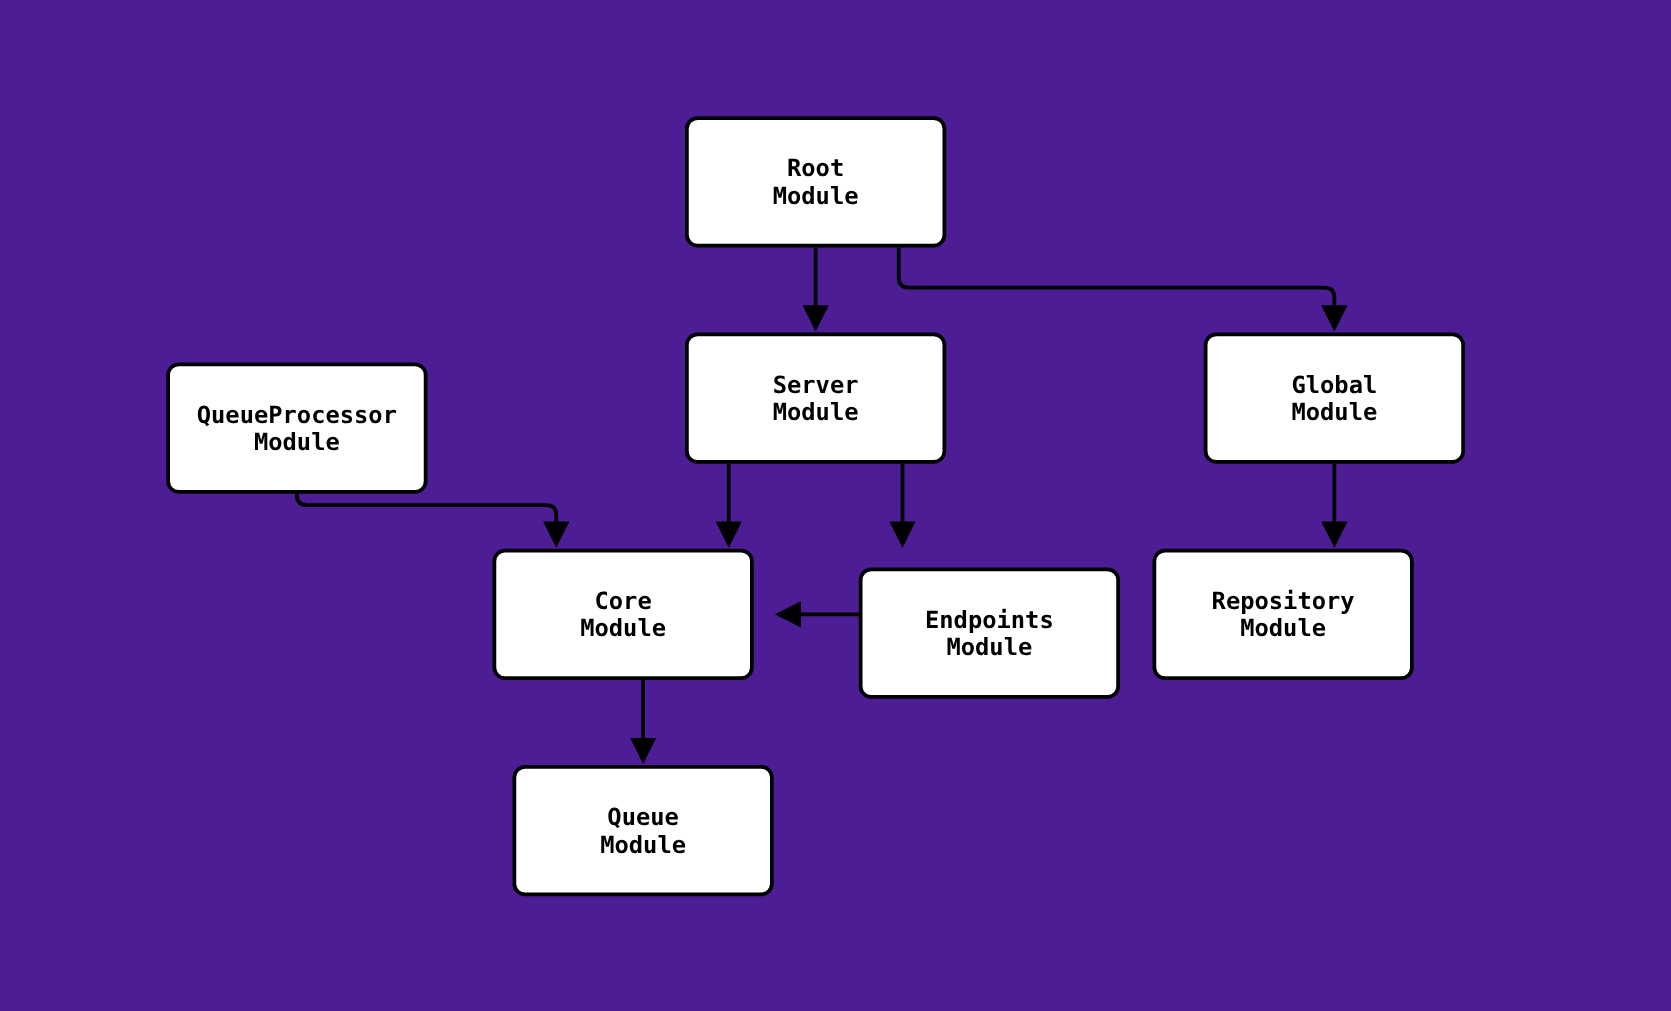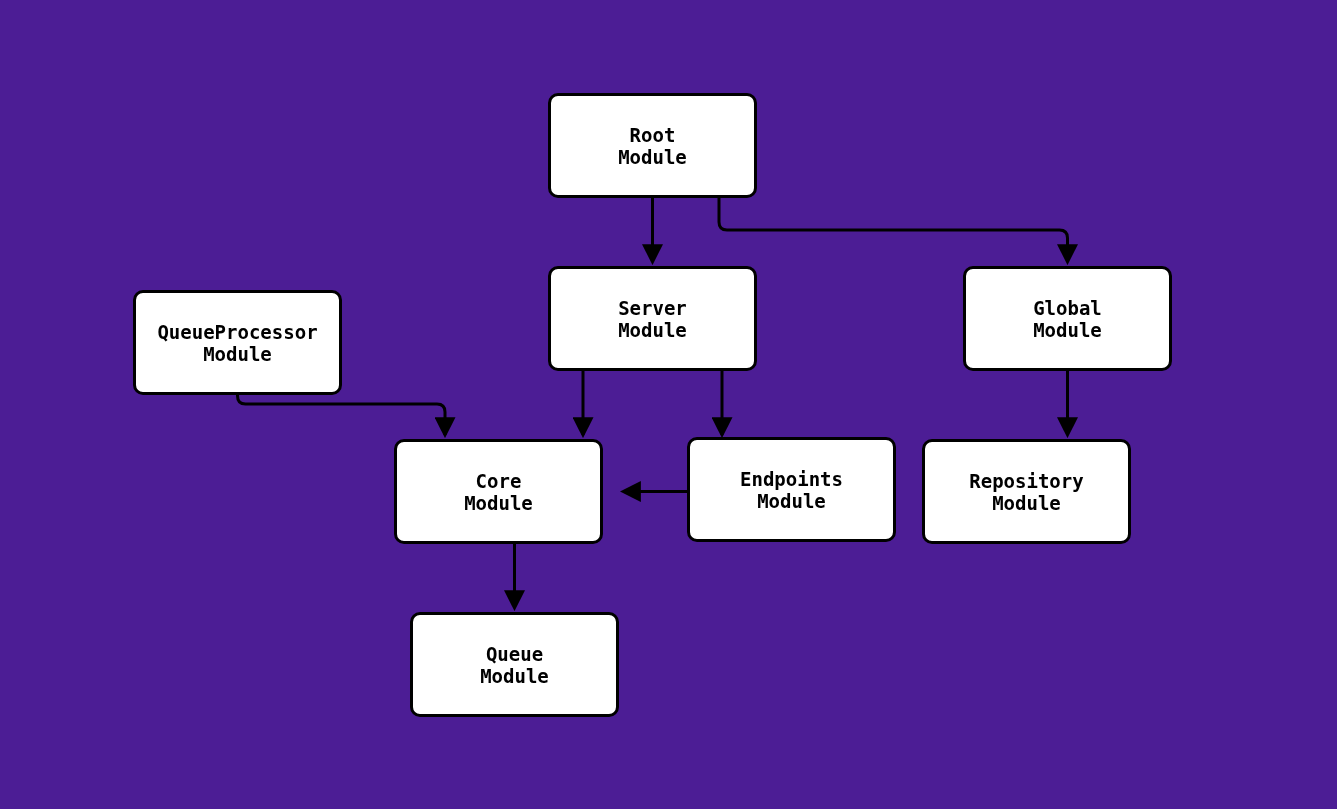--- a/index.html
+++ b/index.html
@@ -45,21 +45,21 @@
     font-size: 19px;
     line-height: 22px;
     text-align: center;
     white-space: nowrap;
   }
   .n-root          { left: 548px; top:  93px; }
   .n-queueprocessor{ left: 133px; top: 266px; margin-top: 24px; }
   .n-server        { left: 548px; top: 266px; }
   .n-global        { left: 963px; top: 266px; align-items: center; }
   .n-core          { left: 394px; top: 439px; }
-  .n-endpoints     { left: 687px; top: 437px; text-align: right; }
+  .n-endpoints     { left: 687px; top: 454px; text-align: right; }
   .n-repository    { left: 922px; top: 439px; }
   .n-queue         { left: 410px; top: 612px; }
 </style>
 </head>
 <body>
 
 <div class="canvas">
 
   <svg class="edges" viewBox="0 0 1337 809" xmlns="http://www.w3.org/2000/svg">
     <defs>

